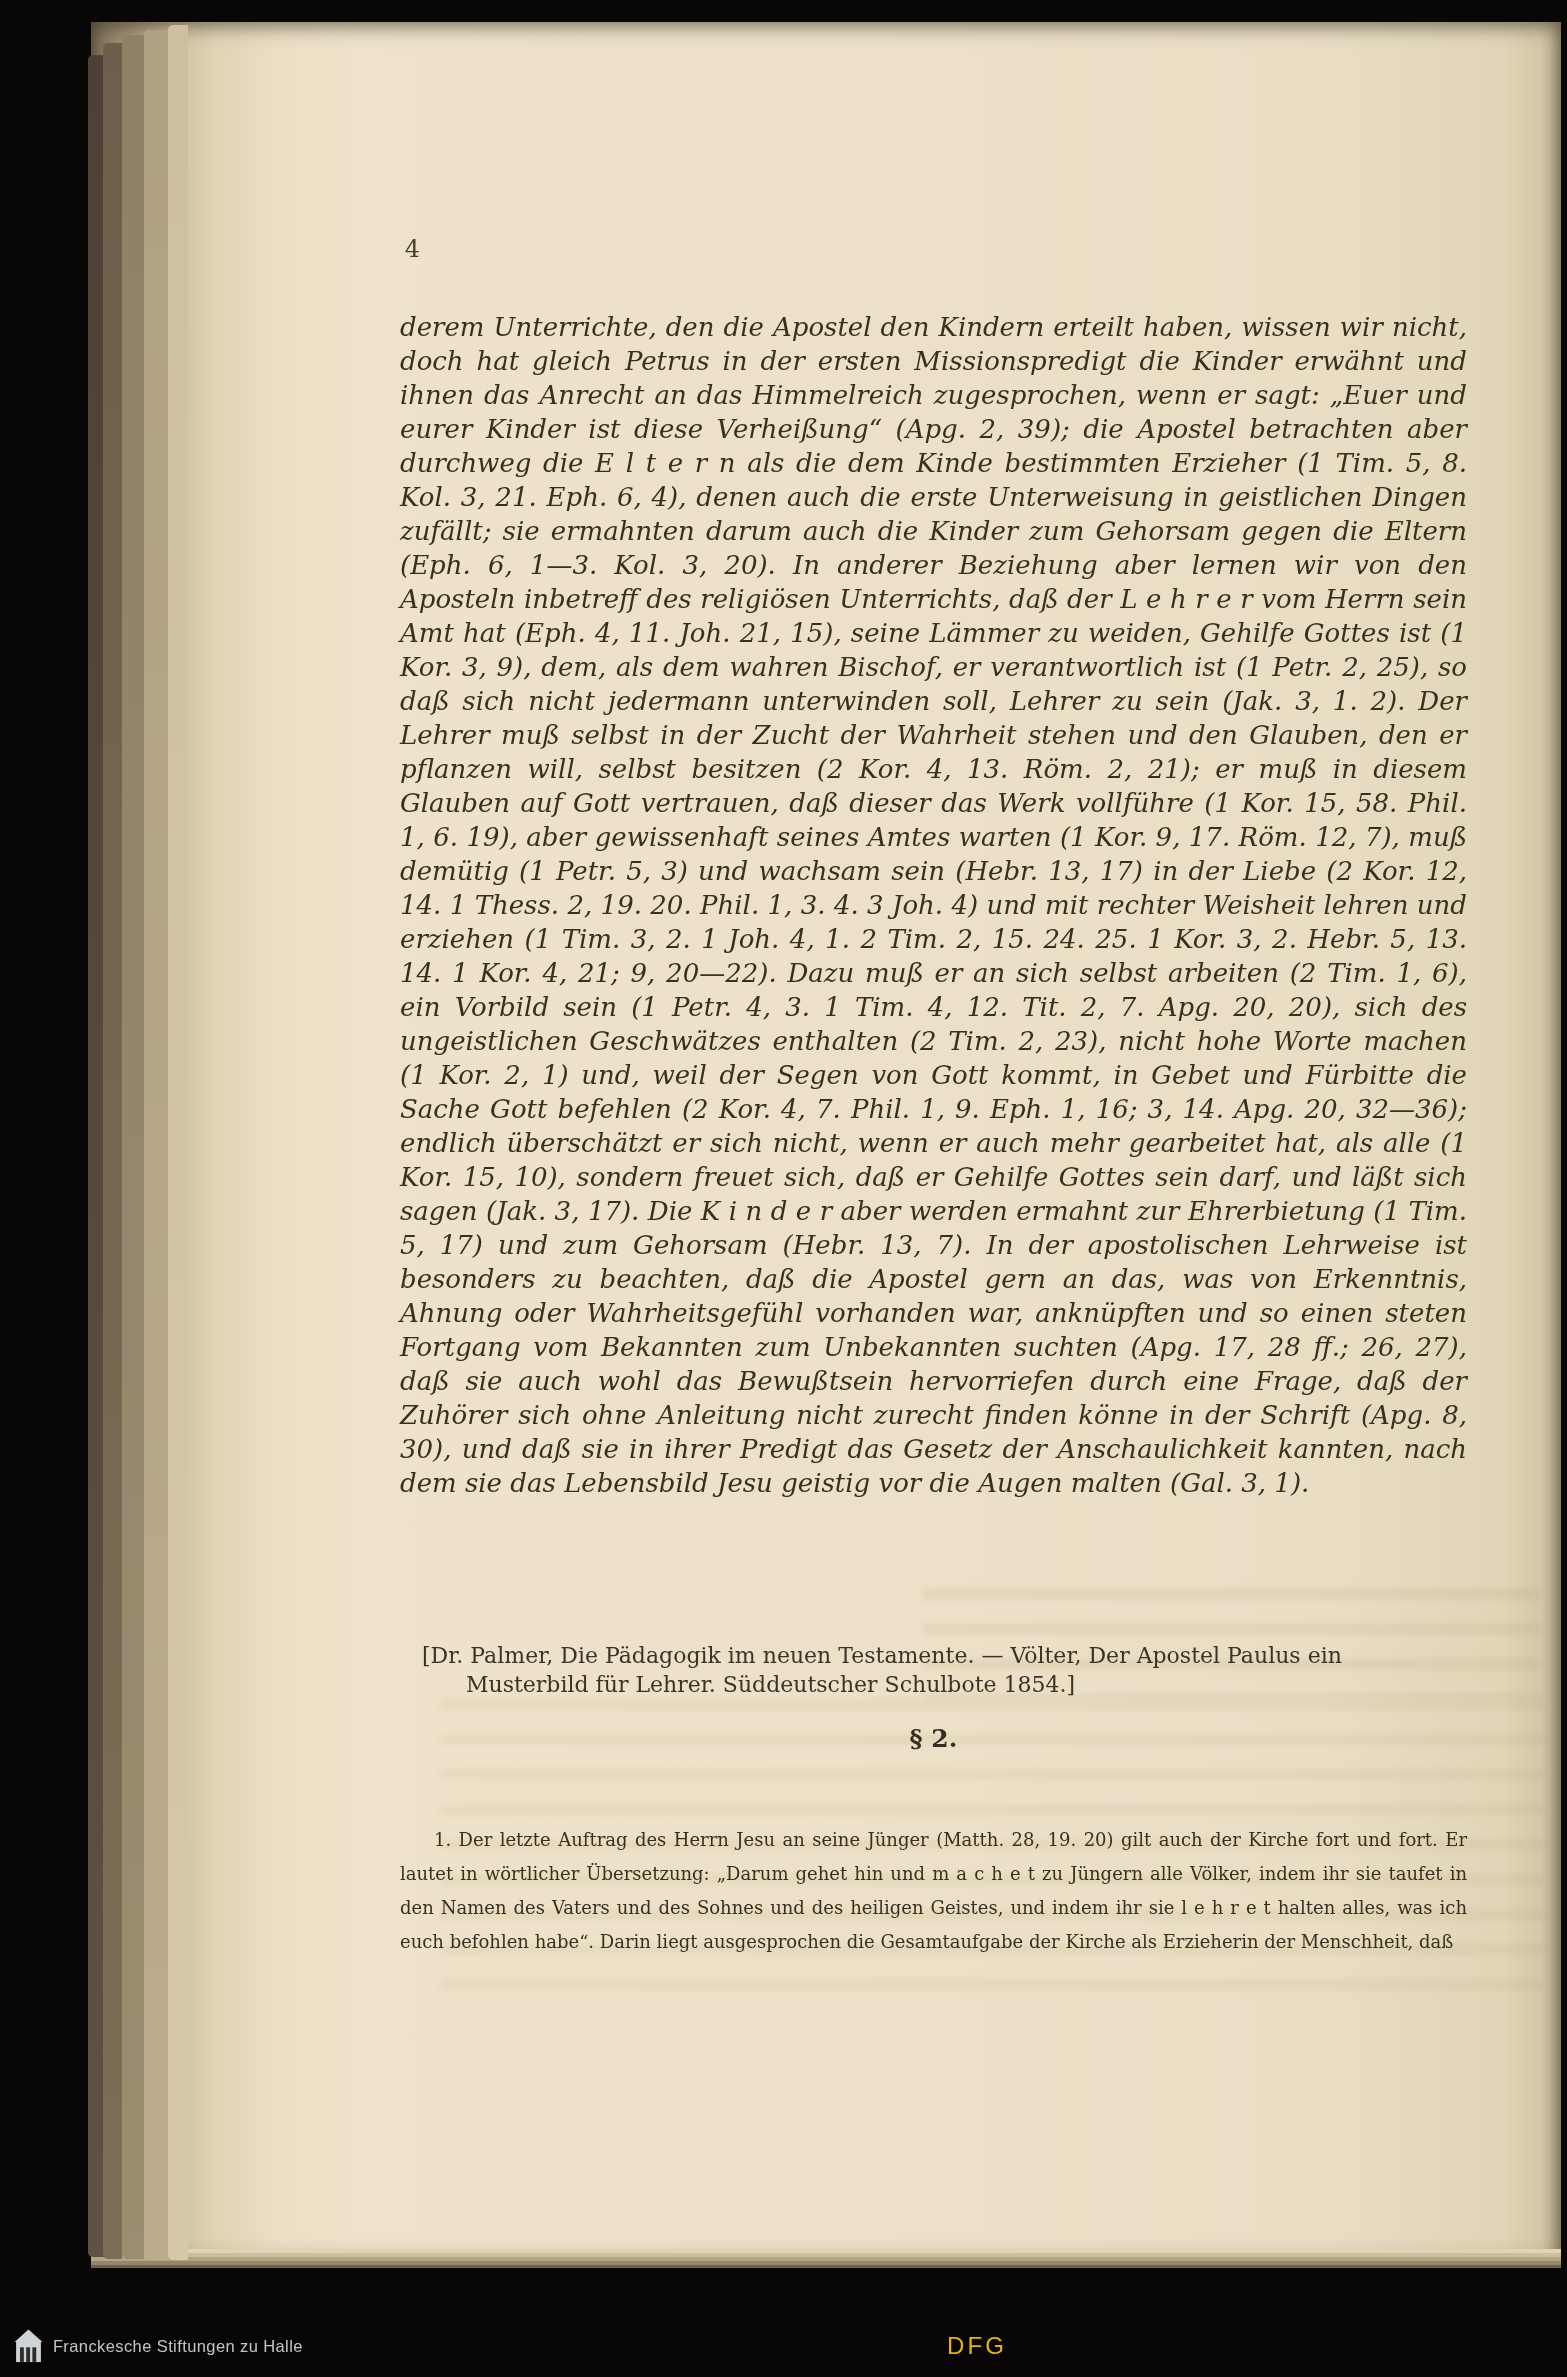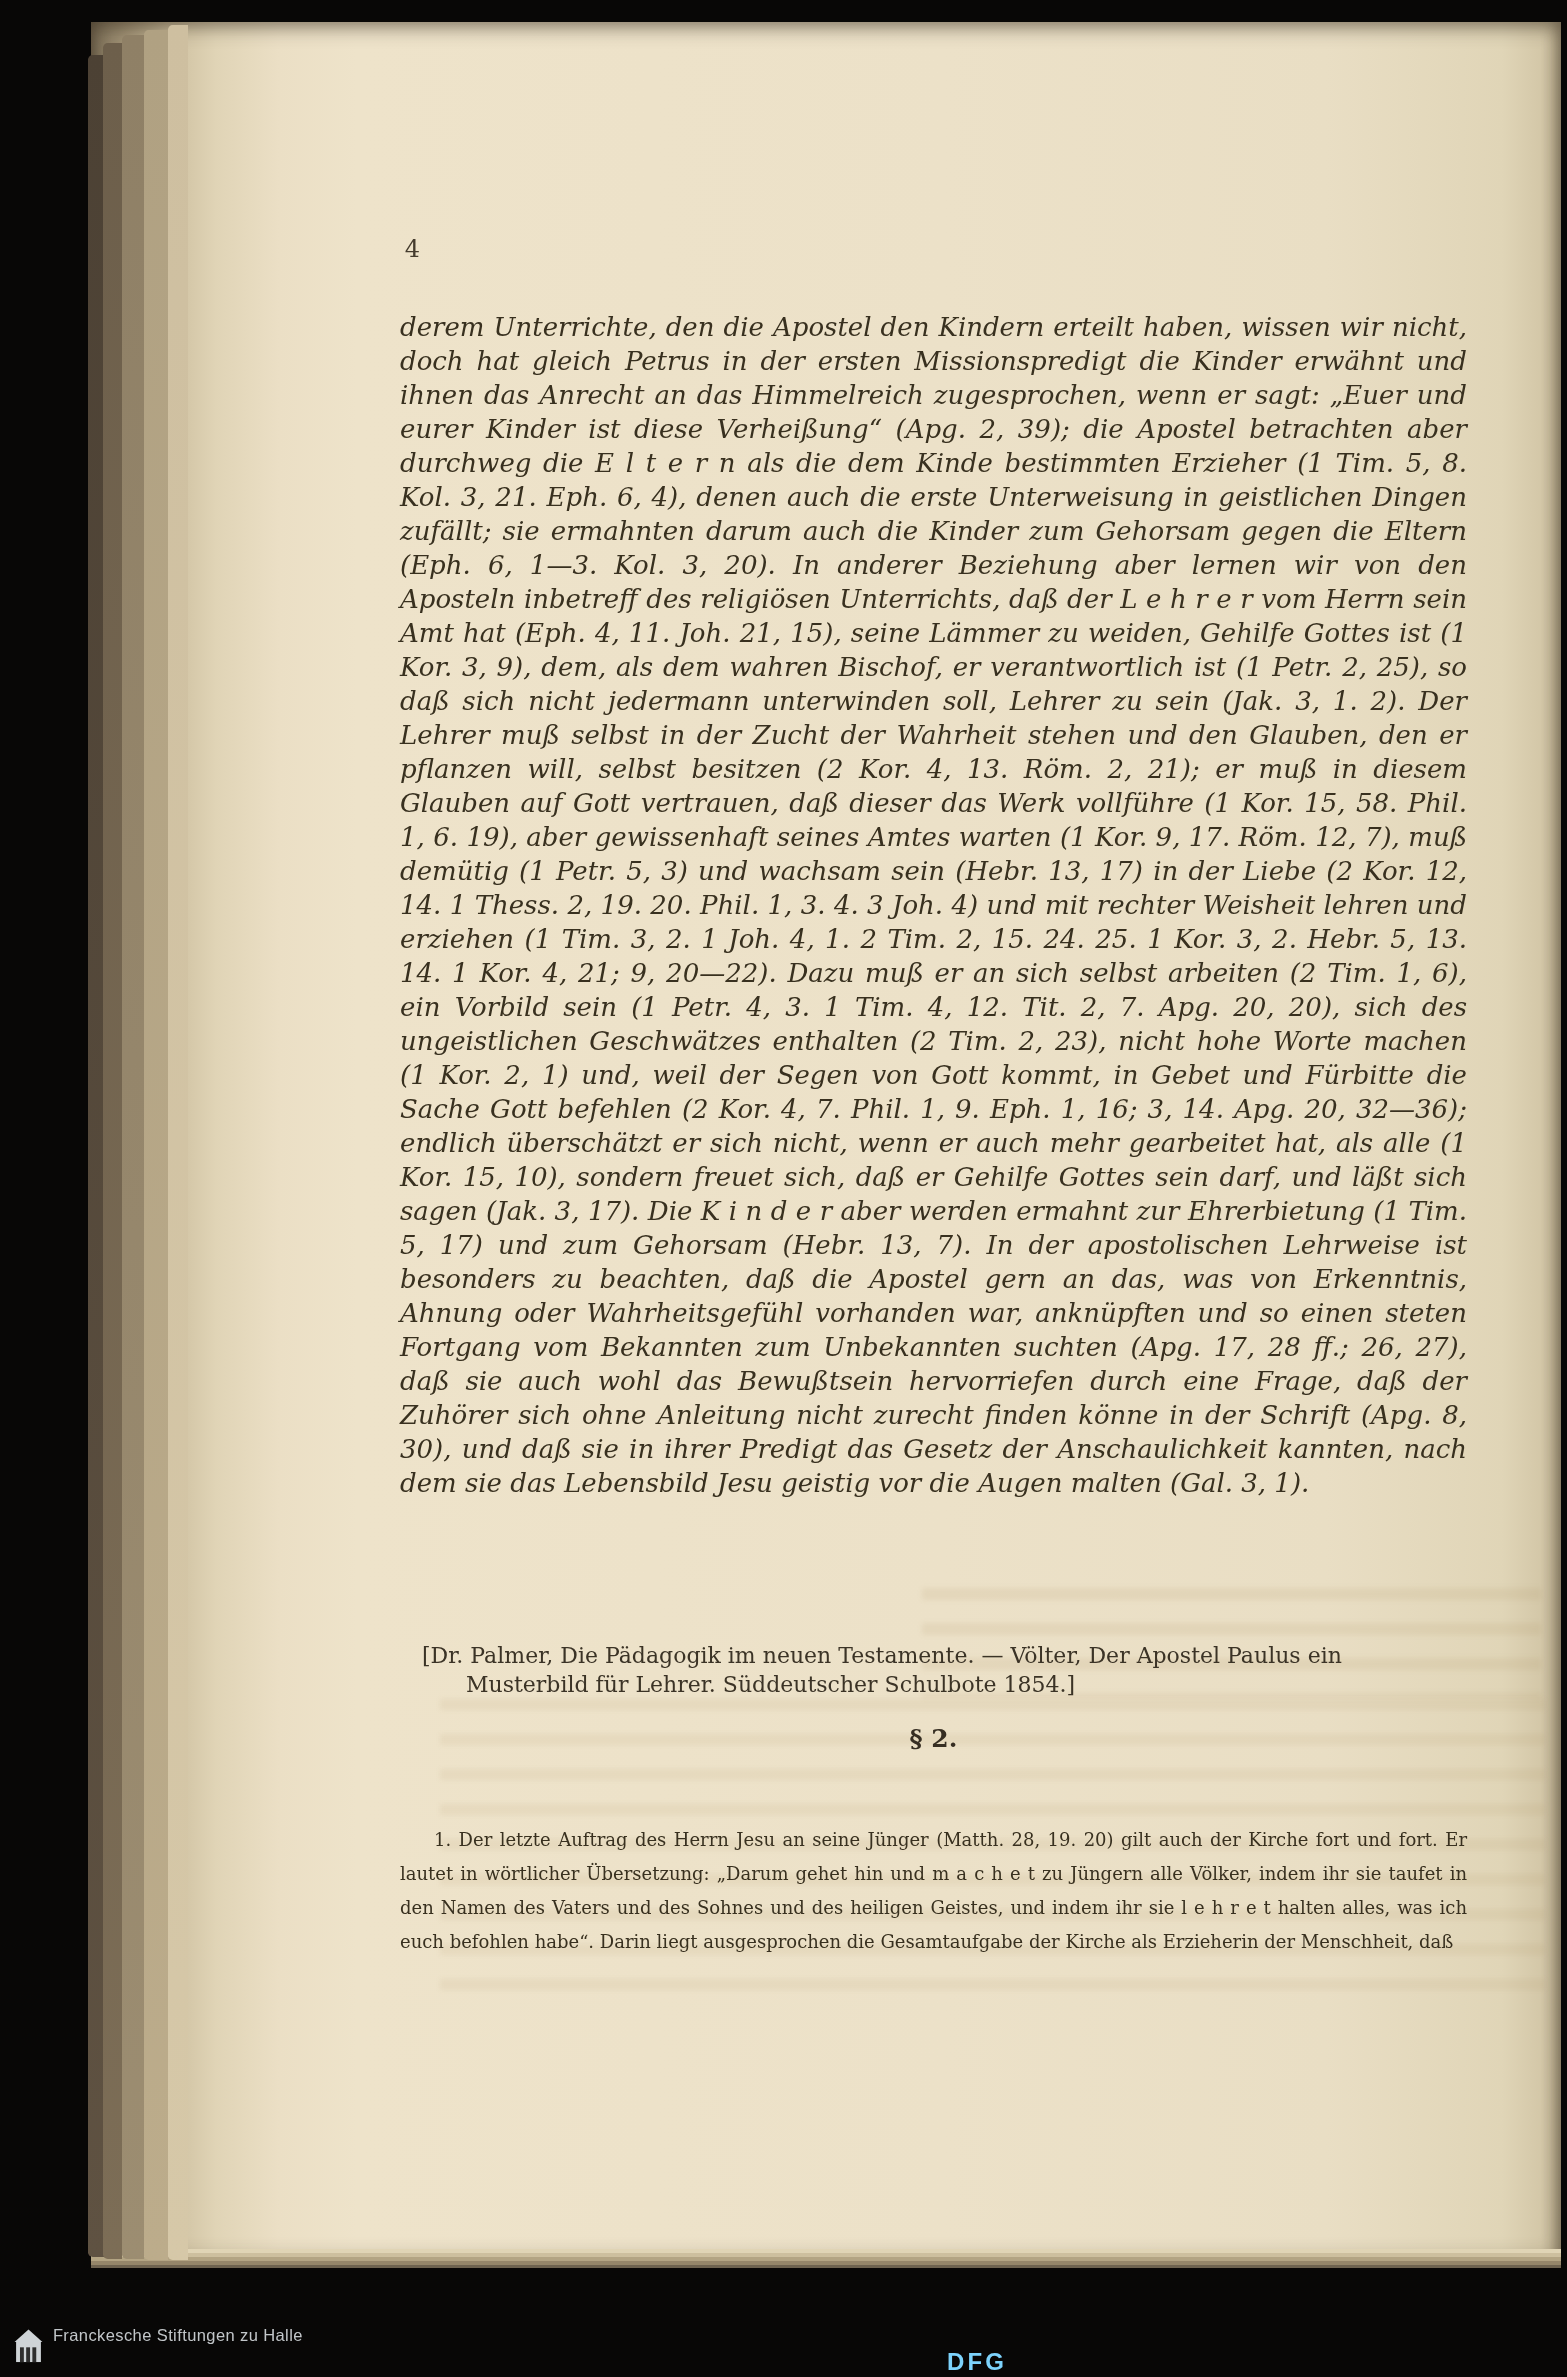--- a/index.html
+++ b/index.html
@@ -59,28 +59,28 @@
     margin-top:46px;
   }
   .sectionmark  { position:absolute; top:1702px; left:0; width:100%; text-align:center; font-size:25px; font-weight:bold; }
   .sectiontitle { position:absolute; top:1741px; left:0; width:100%; text-align:center; font-size:29px; font-weight:bold; letter-spacing:0.4px; }
   .para1 {
     position:absolute; top:1801px; left:0; width:100%;
     font-size:18px; line-height:34px; text-align:justify; text-indent:34px; color:#38301f;
   }
 
   
-  .watermark { position:absolute; left:12.5px; top:2326px; display:flex; gap:9.4px; }
+  .watermark { position:absolute; left:12.5px; top:2326px; display:flex; align-items:center; gap:9.4px; }
   .watermark .wm-label {
     font-family:"Liberation Sans", sans-serif; font-size:16.5px; color:#c2c6c9; letter-spacing:0.4px;
   }
   .dfg {
     position:absolute; left:947px; top:2332px;
-    font-family:"Liberation Sans", sans-serif; font-weight:bold; font-size:24px;
-    color:#7dd3fc; letter-spacing:3.1px;margin-top:16px;
+    font-family:"Liberation Sans", sans-serif; font-weight:normal; font-size:24px;
+    color:#eab308; letter-spacing:3.1px;
   }
 </style>
 </head>
 <body>
 
 <div class="scan">
 
   <div class="page">
 
     <div class="ghost g1"></div>

